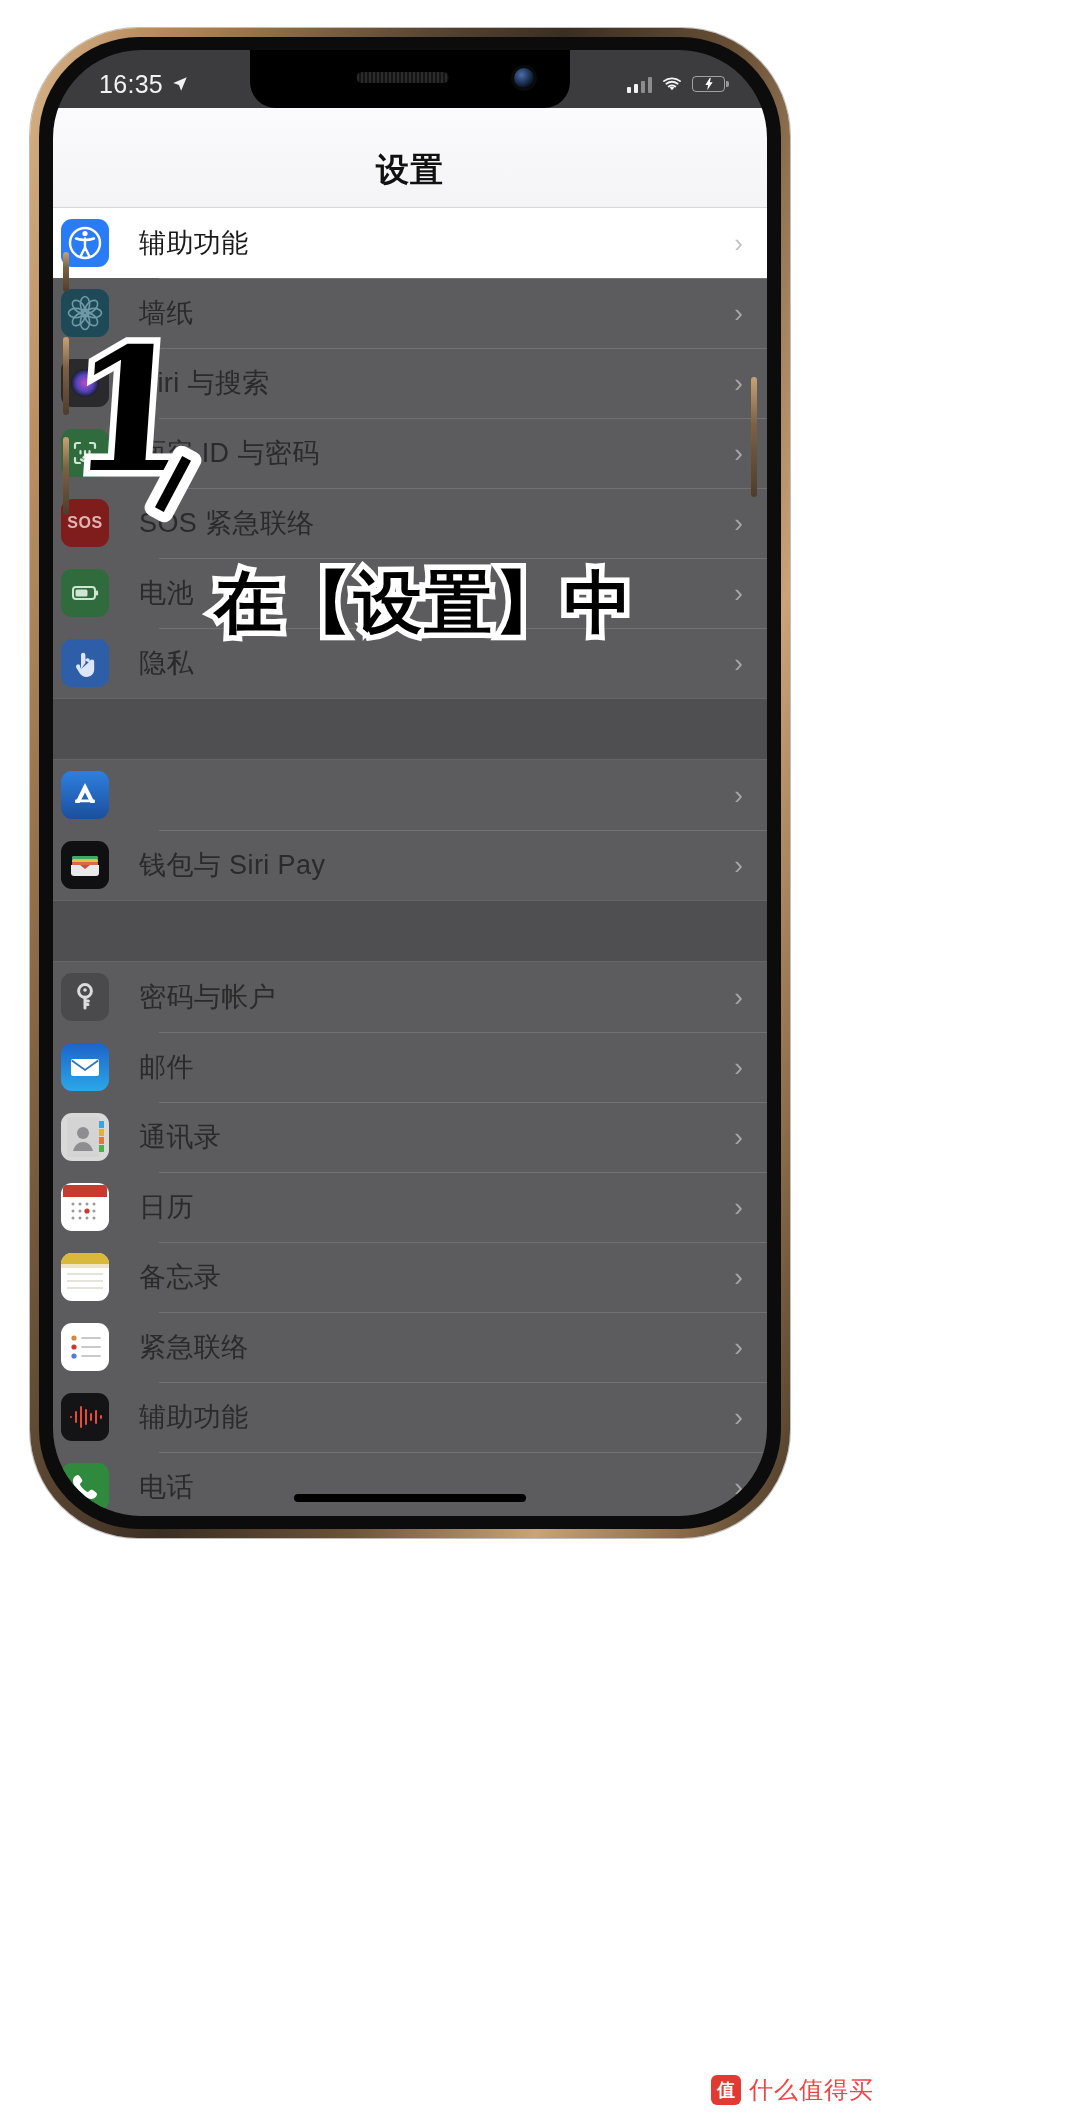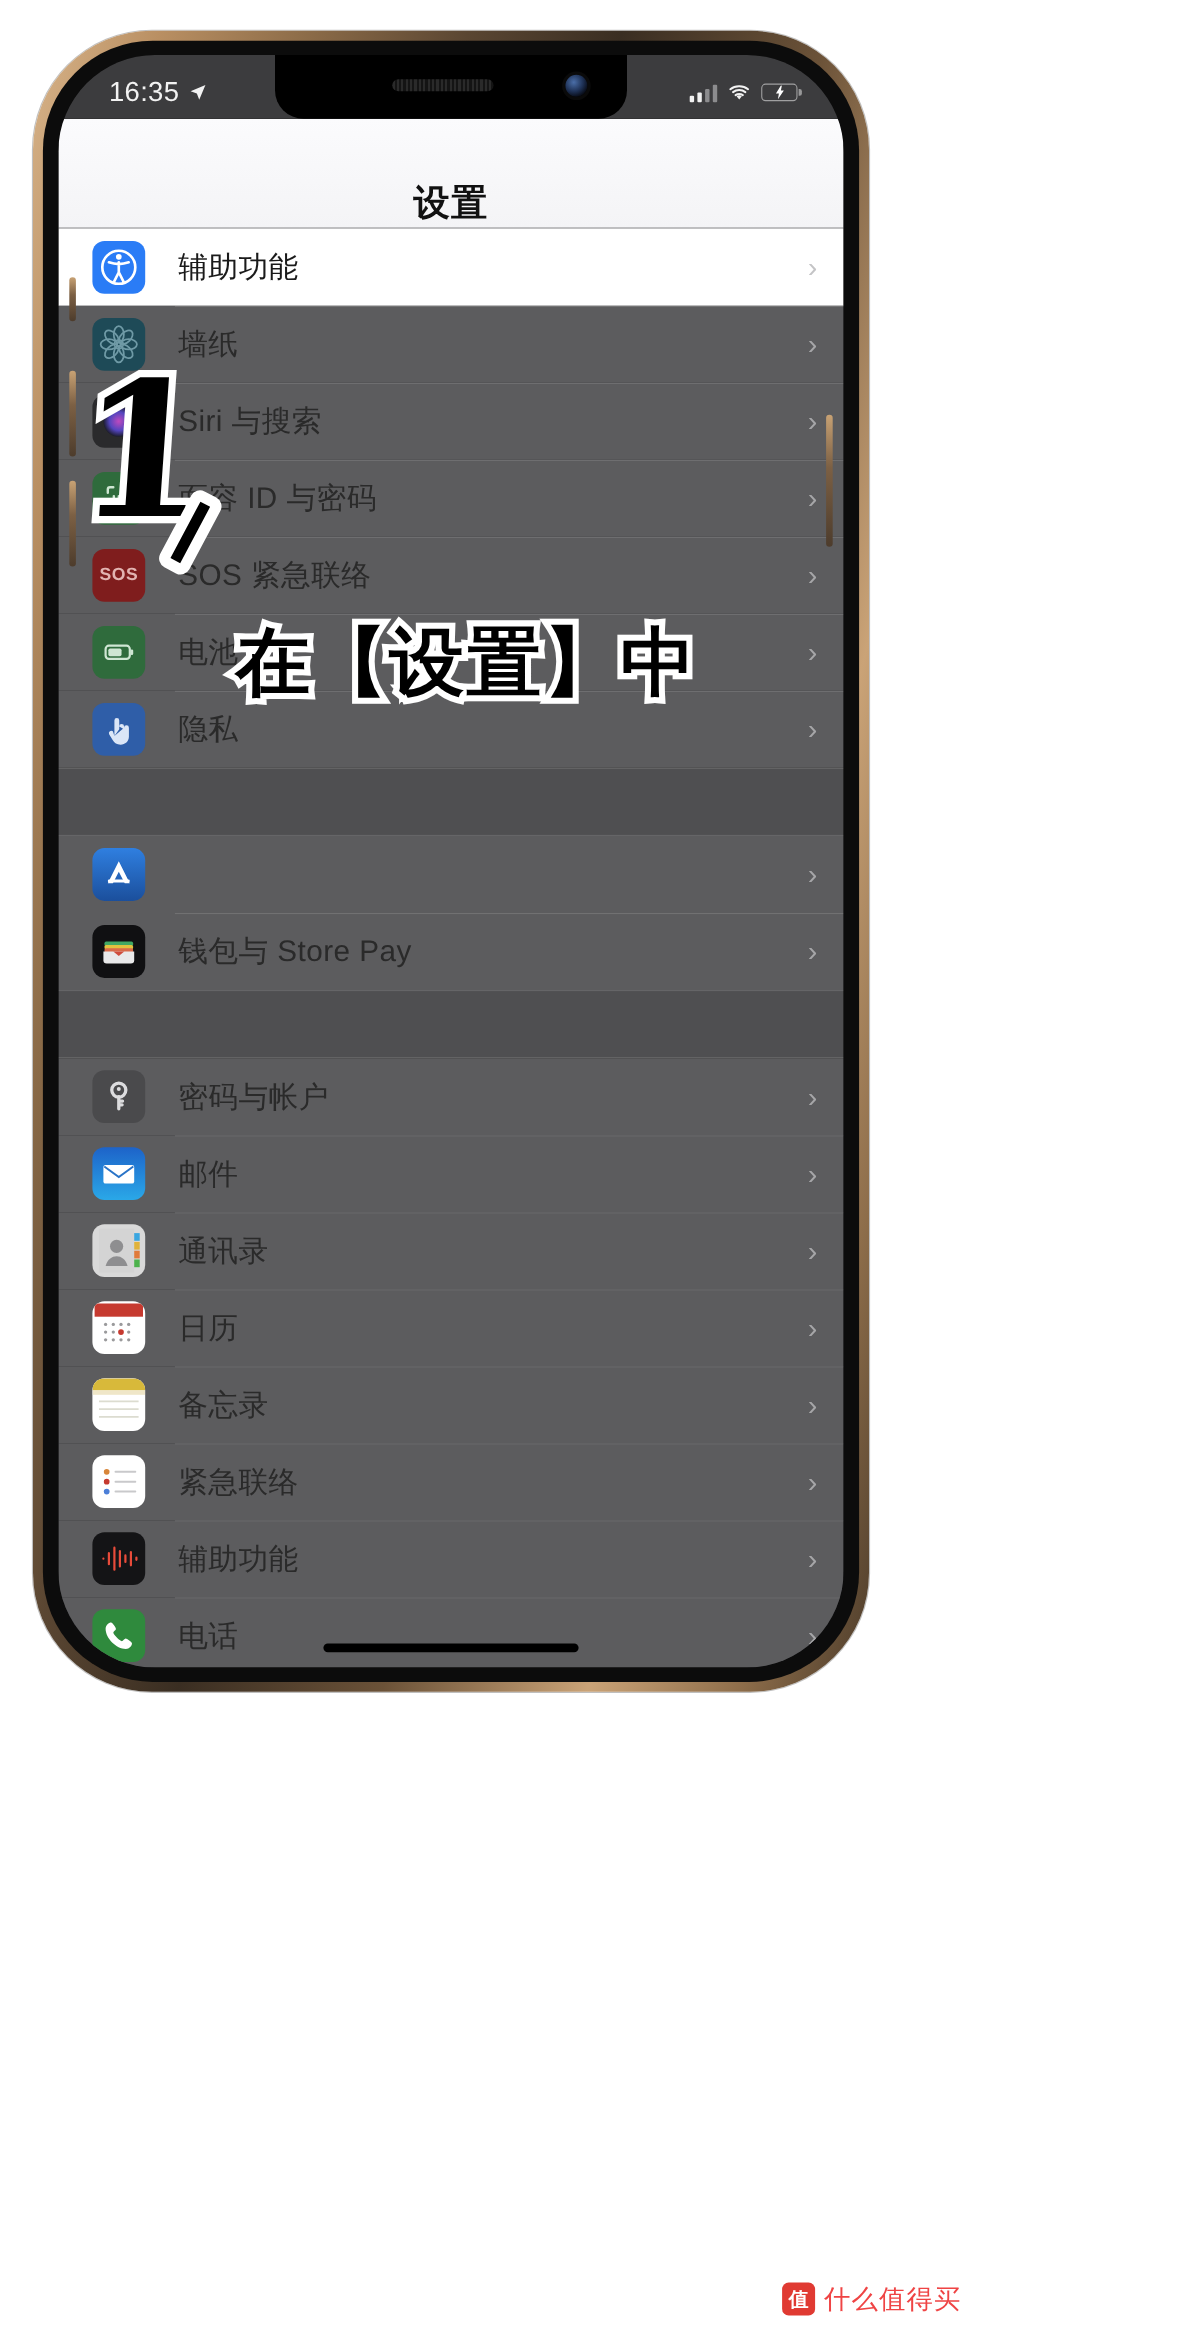--- a/index.html
+++ b/index.html
@@ -106,31 +106,32 @@
   .content {
     position: absolute; top: 58px; left: 0; width: 100%; bottom: 0;
     background: #1c1c1e;
     overflow: hidden;
   }
   
   .nav {
     height: 100px;
     background: linear-gradient(180deg,#fbfbfd 0%,#f4f4f6 100%);
     display: flex; align-items: flex-end; justify-content: center;
+    padding-bottom: 14px;
     border-bottom: 1px solid #d6d6d8;
   }
   .nav-title { font-size: 33px; font-weight: 700; color: #111; letter-spacing: 1px; }
 
   .list { position: relative; }
 
   .row {
     position: relative;
     display: flex; align-items: center;
     height: 70px;
-    padding-left: 31px; padding-right: 24px;
+    padding-left: 8px; padding-right: 24px;
     background: #5c5c5e;
   }
   .row.dim { background: #5c5c5e; }
   .row.highlight { background: #ffffff; }
   .row + .row::before {
     content:""; position: absolute; left: 106px; right: 0; top: 0;
     height: 1px; background: rgba(255,255,255,.13);
   }
   .row.highlight + .row::before { background: rgba(255,255,255,.16); }
   .row-icon {
@@ -378,21 +379,21 @@
               <div class="row dim">
                 <div class="row-icon ic-wallet">
                   <svg class="icon-svg" viewBox="0 0 48 48">
                     <rect x="11" y="15" width="26" height="4" rx="1.4" fill="#3fa864"></rect>
                     <rect x="11" y="18" width="26" height="4" rx="1.4" fill="#e0c23f"></rect>
                     <rect x="11" y="21" width="26" height="4" rx="1.4" fill="#d86a4a"></rect>
                     <path d="M10 24h28v8a3 3 0 0 1-3 3H13a3 3 0 0 1-3-3v-8z" fill="#e9e9ea"></path>
                     <path d="M19 24h10l-5 4-5-4z" fill="#cf4c3c"></path>
                   </svg>
                 </div>
-                <div class="row-label">钱包与 Store Pay</div>
+                <div class="row-label">钱包与 Siri Pay</div>
                 <div class="chev">›</div>
               </div>
               <div class="gap"></div>
               <div class="row dim">
                 <div class="row-icon ic-pwd">
                   <svg class="icon-svg" viewBox="0 0 48 48">
                     <circle cx="24" cy="18" r="6.4" fill="none" stroke="#dcdcde" stroke-width="3"></circle>
                     <circle cx="24" cy="17" r="1.8" fill="#dcdcde"></circle>
                     <path d="M24 24v11m0-7h3.4m-3.4 3.4h3" stroke="#dcdcde" stroke-width="3" stroke-linecap="round"></path>
                   </svg>

